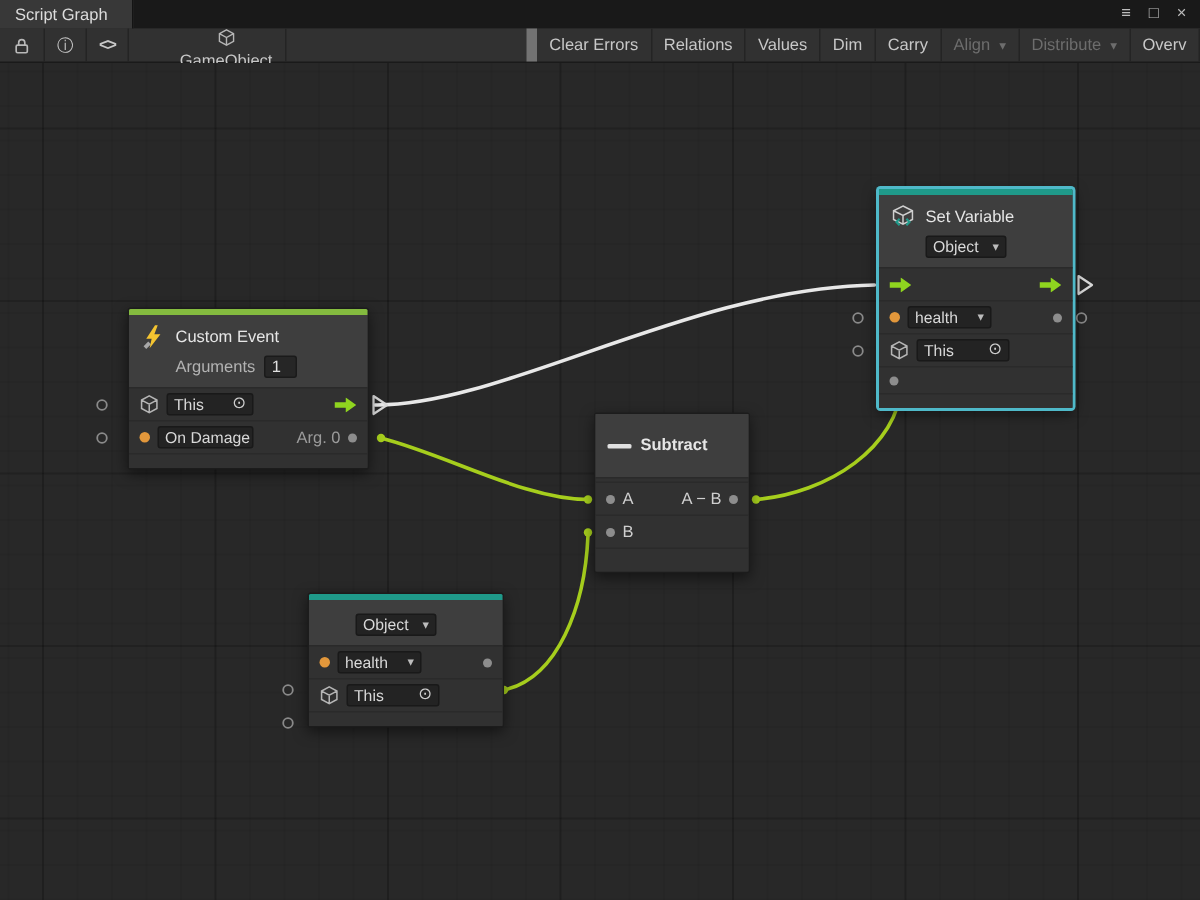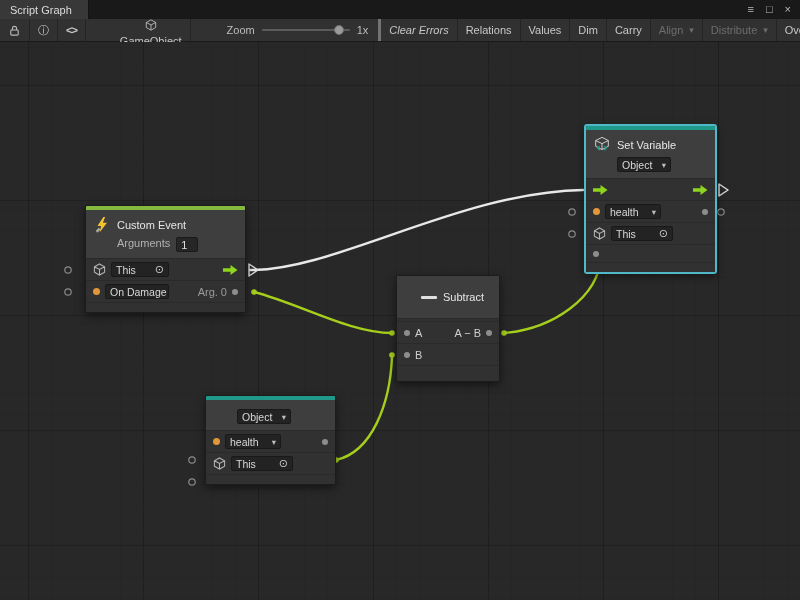--- a/index.html
+++ b/index.html
@@ -15,21 +15,21 @@
 
   
   .toolbar { height:23px; background:#313131; border-bottom:1px solid #1a1a1a; display:flex; align-items:stretch; font-size:11px; color:#c8c8c8; }
   .tbtn { display:flex; align-items:center; gap:4px; padding:0 8px; border-right:1px solid #242424; white-space:nowrap; }
   .tbtn.disabled { color:#6d6d6d; }
   .tbtn .dd { font-size:9px; margin-left:2px; }
   .codeico { letter-spacing:-1px; font-weight:bold; }
   .zoomgrp { display:flex; align-items:center; gap:7px; padding:0 10px; margin-left:26px; color:#bdbdbd; }
   .slider { position:relative; width:88px; height:2px; background:#5b5b5b; border-radius:1px; }
   .handle { position:absolute; top:-4px; left:72px; width:10px; height:10px; border-radius:50%; background:#9b9b9b; border:1px solid #6f6f6f; }
-  .pushright { margin-left:auto; border-left:3px solid #737373;font-style:italic; }
+  .pushright { margin-left:auto; border-left:7px solid #737373; }
 
   
   .canvas { position:absolute; left:0; top:42px; width:800px; height:558px; overflow:hidden;
     background-color:#282828;
     background-image:
       linear-gradient(to right, rgba(0,0,0,0.18) 1px, transparent 1px),
       linear-gradient(to bottom, rgba(0,0,0,0.18) 1px, transparent 1px),
       linear-gradient(to right, rgba(0,0,0,0.05) 1px, transparent 1px),
       linear-gradient(to bottom, rgba(0,0,0,0.05) 1px, transparent 1px);
     background-size:115px 115px, 115px 115px, 23px 23px, 23px 23px;
@@ -44,21 +44,21 @@
 
   
   .node { position:absolute; z-index:2; background:#313131; border:1px solid #1c1c1c; border-radius:2px;
           box-shadow:0 3px 9px rgba(0,0,0,0.5); font-size:11px; color:#cfcfcf; }
   .node.selected { border-color:var(--selection-cyan,#4fb9c9); box-shadow:0 0 0 1px var(--selection-cyan,#4fb9c9), 0 3px 9px rgba(0,0,0,0.5); }
   .strip { height:4px; border-radius:1px 1px 0 0; }
   .strip-green { background:var(--event-green,#84bb3f); }
   .strip-teal  { background:var(--teal-accent,#1f9a8a); }
   .hdr { background:#3e3e3e; padding:6px 7px 6px; }
   .hdr-line { display:flex; align-items:center; gap:6px; color:#e6e6e6; height:18px; }
-  .hdr-sub { margin-left:24px; margin-top:3px; display:flex; gap:6px; color:#b2b2b2; height:15px; }
+  .hdr-sub { margin-left:24px; margin-top:3px; display:flex; align-items:center; gap:6px; color:#b2b2b2; height:15px; }
   .row { height:22px; display:flex; align-items:center; gap:5px; padding:0 7px; border-top:1px solid #2a2a2a; background:#313131; }
   .row.rsm { height:18px; }
   .ftr { height:10px; border-top:1px solid #2a2a2a; background:#313131; }
   .ftr.tall { height:16px; }
   .bodypad { height:3px; border-top:1px solid #2a2a2a; background:#313131; }
   .sp { flex:1; }
   .dot { width:7px; height:7px; border-radius:50%; background:#9a9a9a; flex:none; }
   .dot.orange { background:var(--value-orange,#e2973b); }
   .dot.sm { width:6px; height:6px; background:#8d8d8d; }
   .chip { display:flex; align-items:center; justify-content:space-between; gap:4px; background:#232323; border:1px solid #191919;
@@ -110,27 +110,20 @@
       <span class="codeico">&lt;&gt;</span>
     </div>
     <div class="tbtn" style="margin-left:26px;flex-direction:column;">
       <span class="nicon">
         <svg width="12" height="12" viewBox="0 0 14 14">
             <path d="M7 1 L12.5 4 V10 L7 13 L1.5 10 V4 Z M1.5 4 L7 7 L12.5 4 M7 7 V13" fill="none" stroke="#b5b5b5" stroke-width="1.1"></path>
           </svg>
       </span>
       <span>GameObject</span>
     </div>
-    <div class="zoomgrp">
-      <span>Zoom</span>
-      <div class="slider">
-        <div class="handle"></div>
-      </div>
-      <span>1x</span>
-    </div>
     <div class="tbtn pushright">
       <span>Clear Errors</span>
     </div>
     <div class="tbtn">
       <span>Relations</span>
     </div>
     <div class="tbtn">
       <span>Values</span>
     </div>
     <div class="tbtn">
@@ -274,21 +267,21 @@
           <span class="tgt">⊙</span>
         </span>
       </div>
       <div class="row rsm">
         <span class="dot sm"></span>
       </div>
       <div class="ftr"></div>
     </div>
 
     <div class="node" id="node-subtract">
-      <div class="hdr" style="padding:13px 24px;">
+      <div class="hdr" style="padding:13px 8px;font-weight:bold;">
         <div class="hdr-line" style="height:16px;">
           <span class="minus"></span>
           <span class="ntitle">Subtract</span>
         </div>
       </div>
       <div class="bodypad"></div>
       <div class="row">
         <span class="dot sm"></span>
         <span>A</span>
         <span class="sp"></span>

